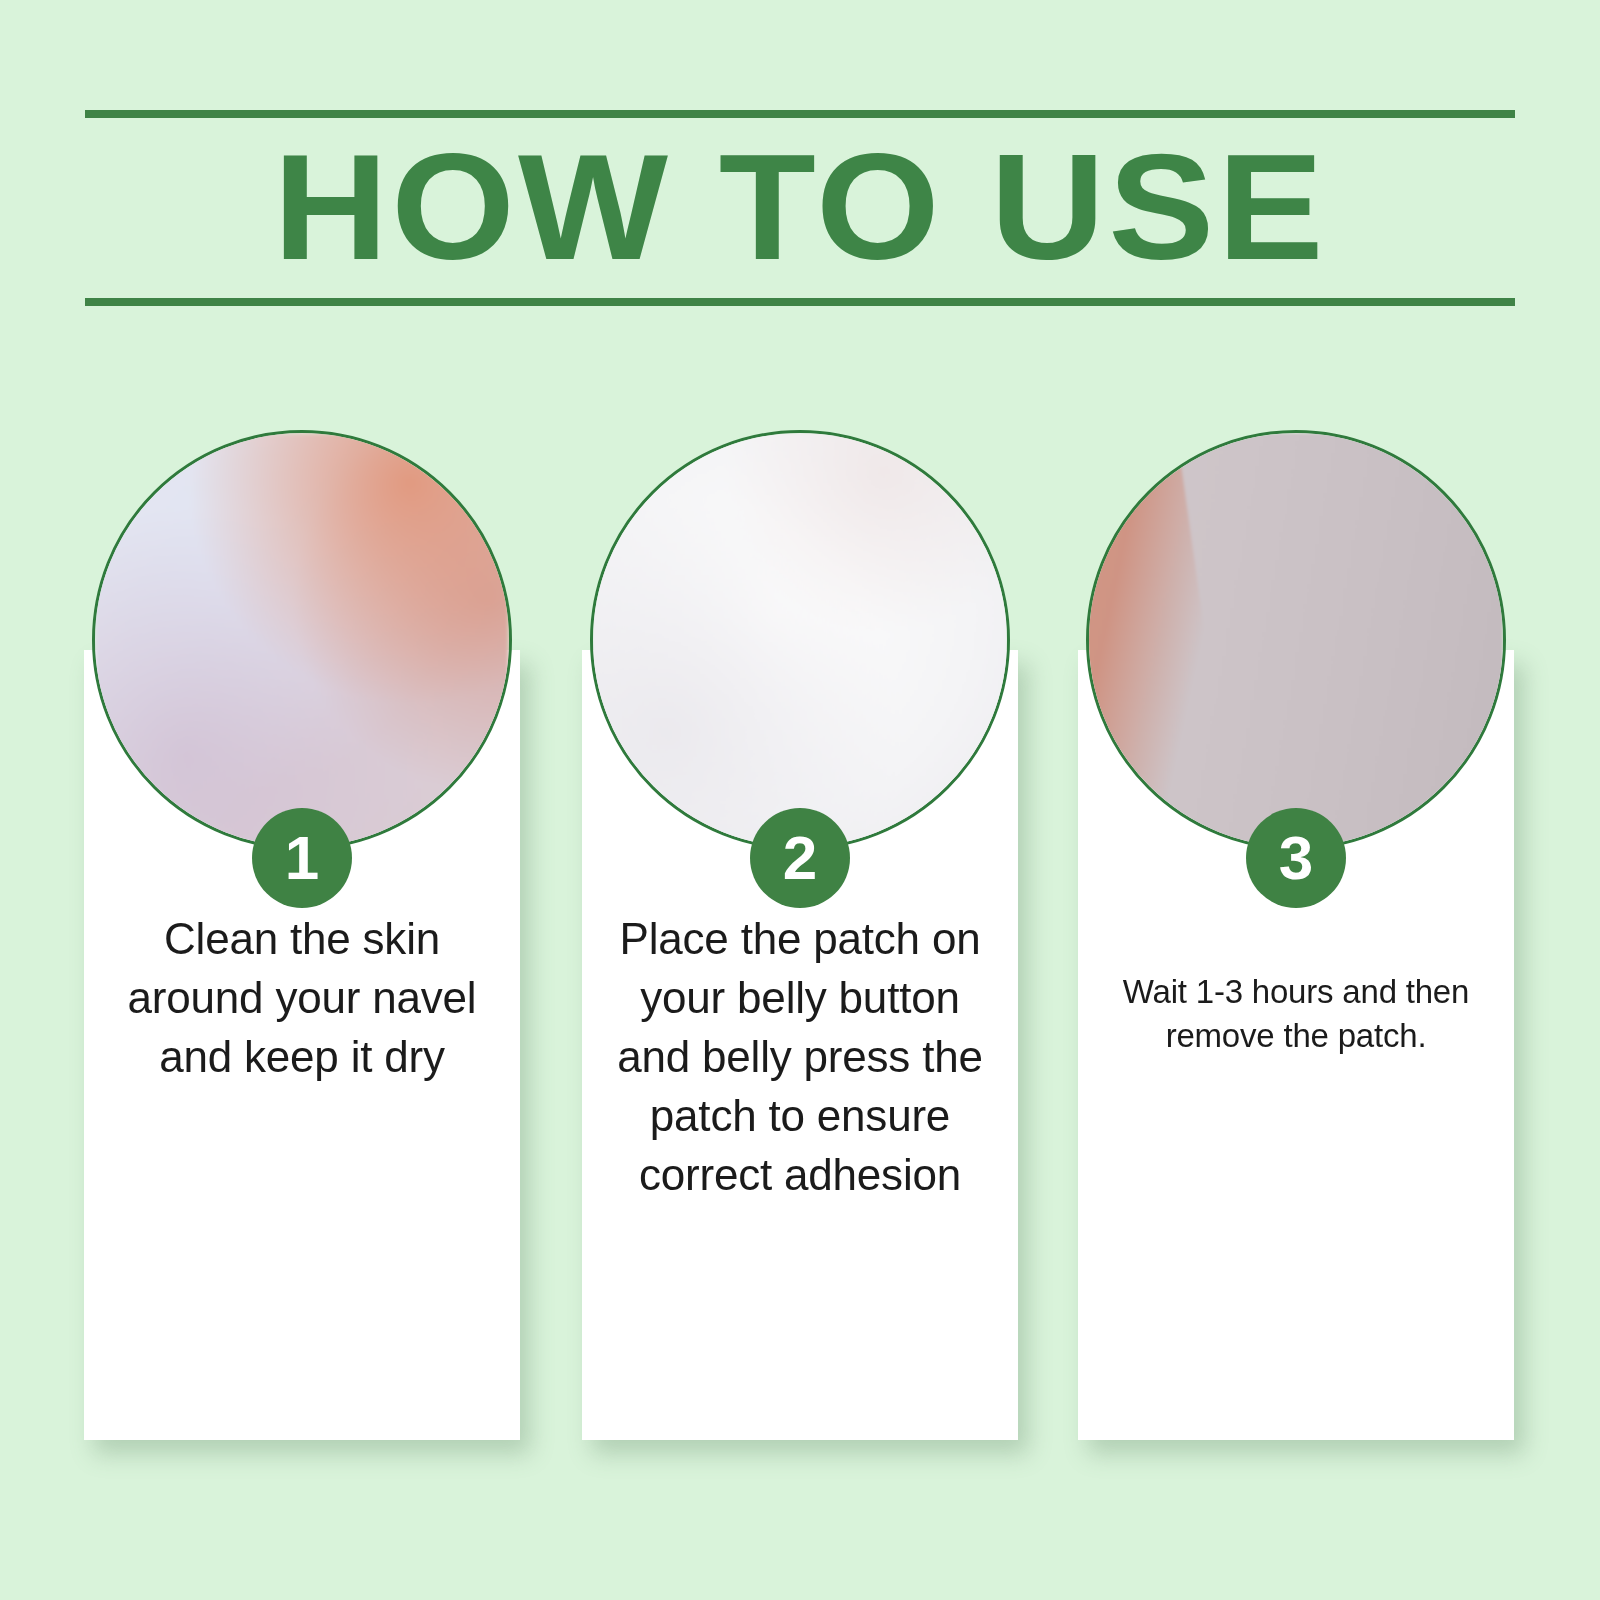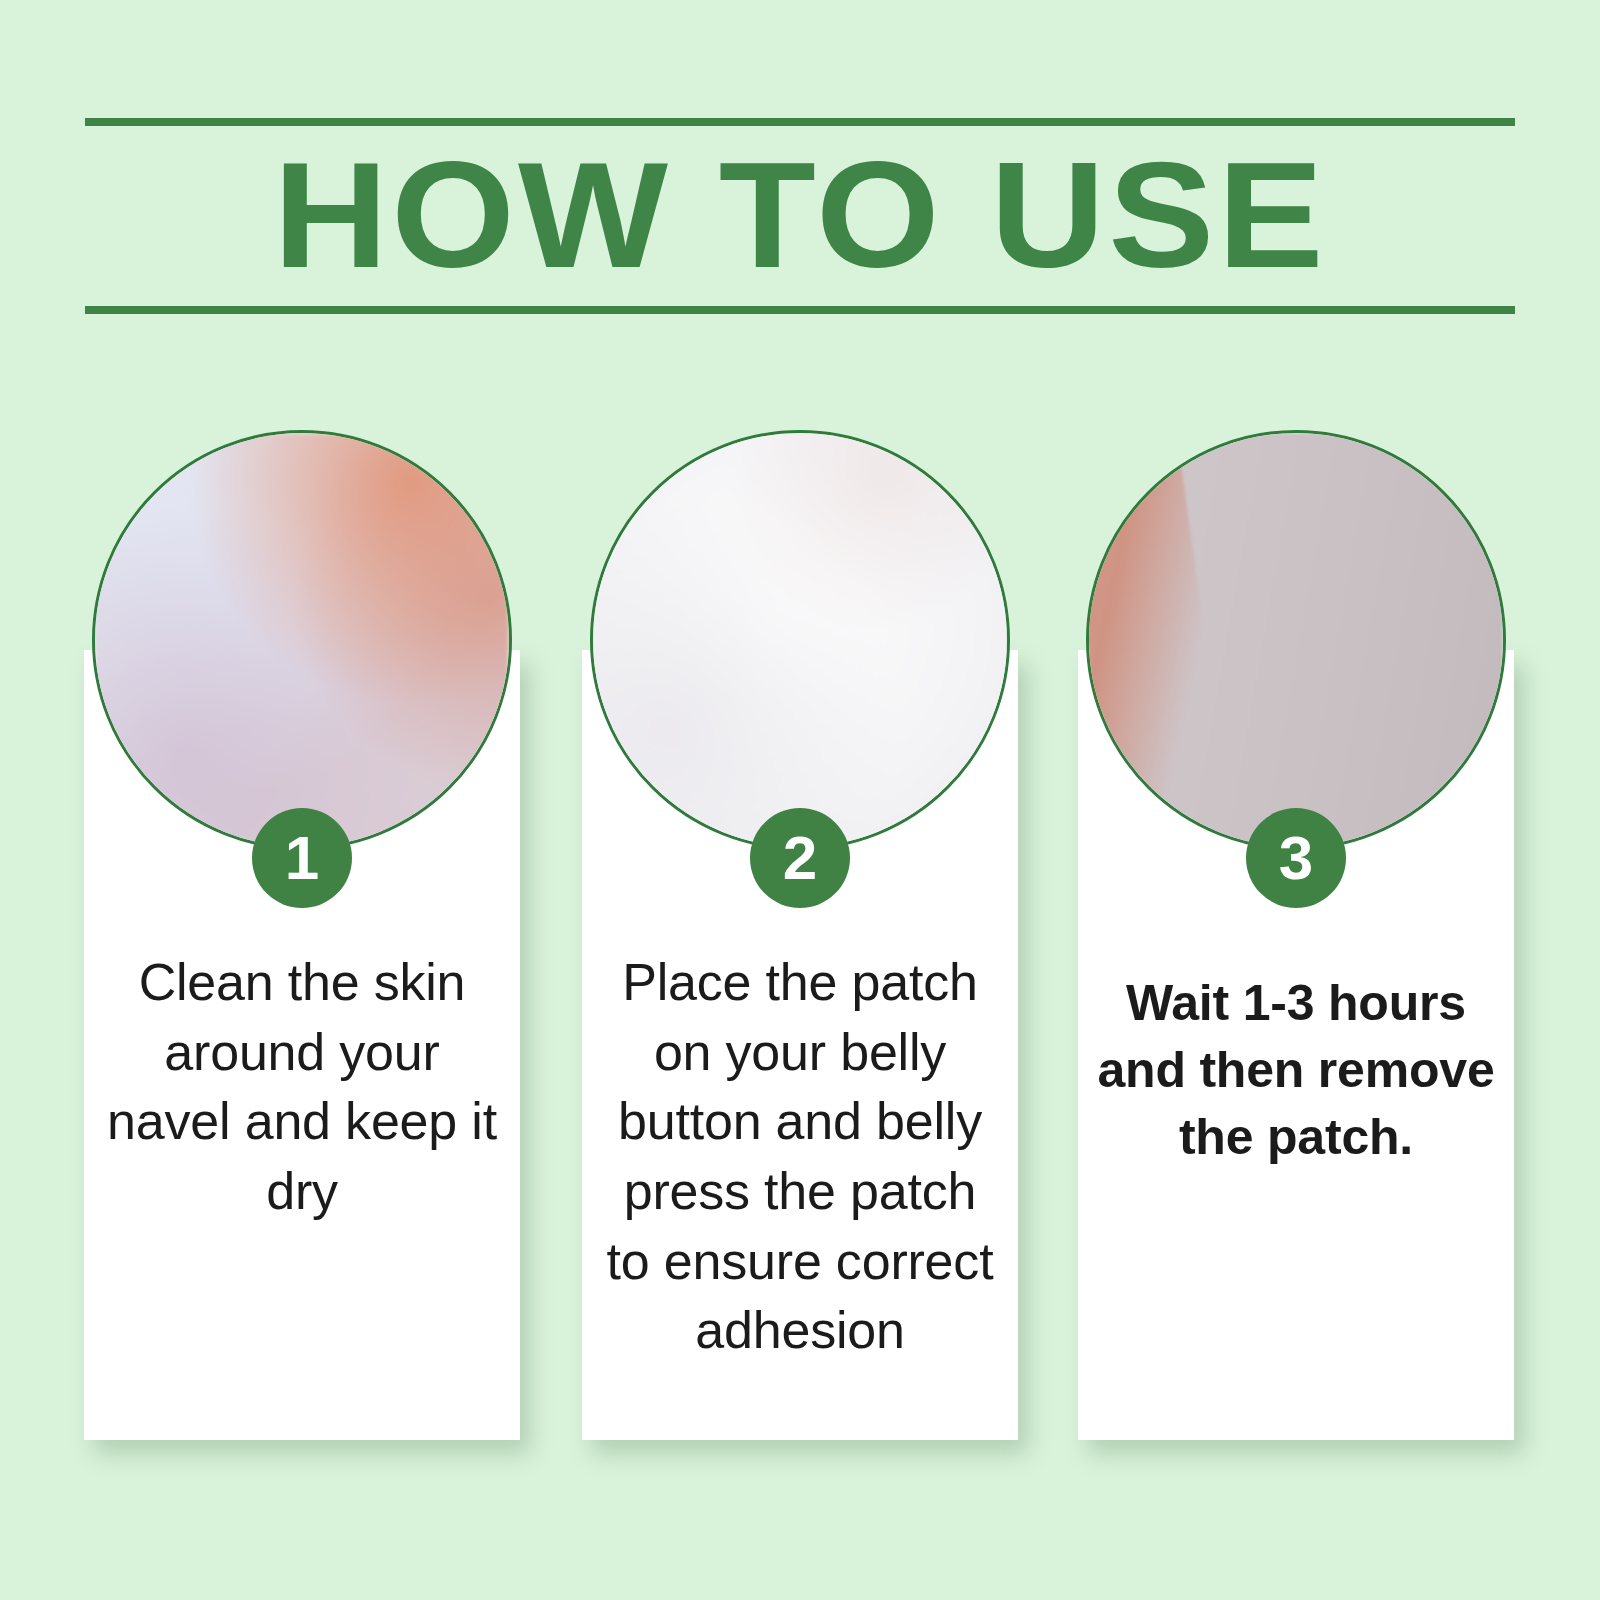--- a/index.html
+++ b/index.html
@@ -12,21 +12,21 @@
     background: #d9f3da;
     font-family: "Liberation Sans", sans-serif;
     overflow: hidden;
     position: relative;
   }
 
   
   #header {
     position: absolute;
     left: 85px;
-    top: 118px;
+    top: 110px;
     width: 1430px;
     height: 200px;
   }
   .rule {
     position: absolute;
     left: 0;
     width: 100%;
     height: 8px;
     background: #3f8346;
   }
@@ -155,32 +155,31 @@
     font-weight: 700;
     line-height: 100px;
     text-align: center;
     letter-spacing: 0px;
   }
 
   .caption {
     position: absolute;
     left: 18px;
     width: 400px;
-    top: 518px;
+    top: 480px;
     text-align: center;
     color: #1b1b1b;
-    font-size: 52px;
+    font-size: 44px;
     font-weight: 300;
     line-height: 1.34;
     letter-spacing: -0.2px;
   }
   #caption-3 {
     top: 540px;
-    font-size: 50px;
-    font-weight: bold;
+    font-size: 33px;
   }
 </style>
 </head>
 <body>
 
 <div id="header">
   <div class="rule" id="rule-top"></div>
   <div id="page-title">HOW TO USE</div>
   <div class="rule" id="rule-bottom"></div>
 </div>

